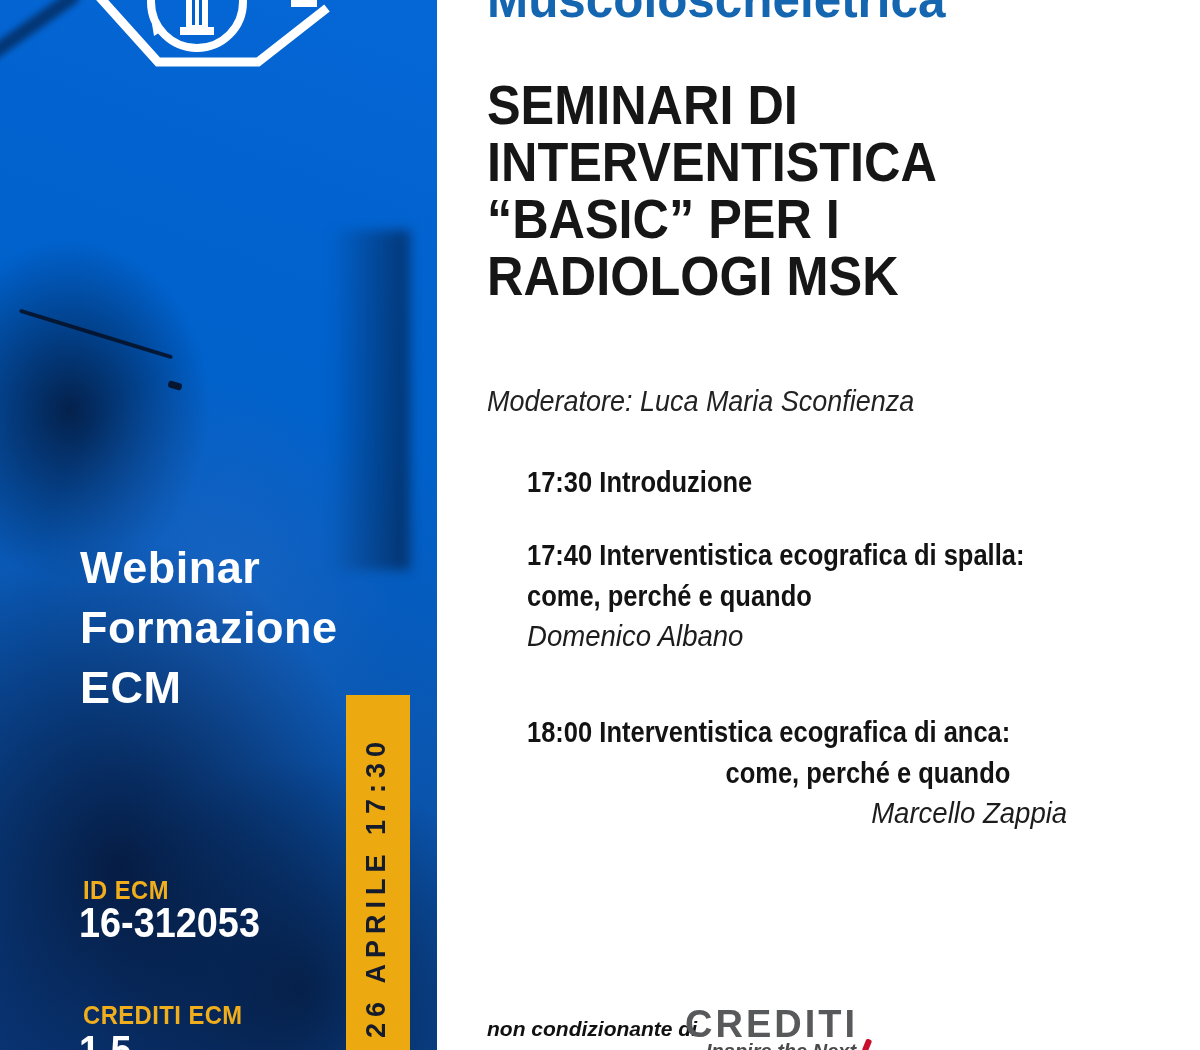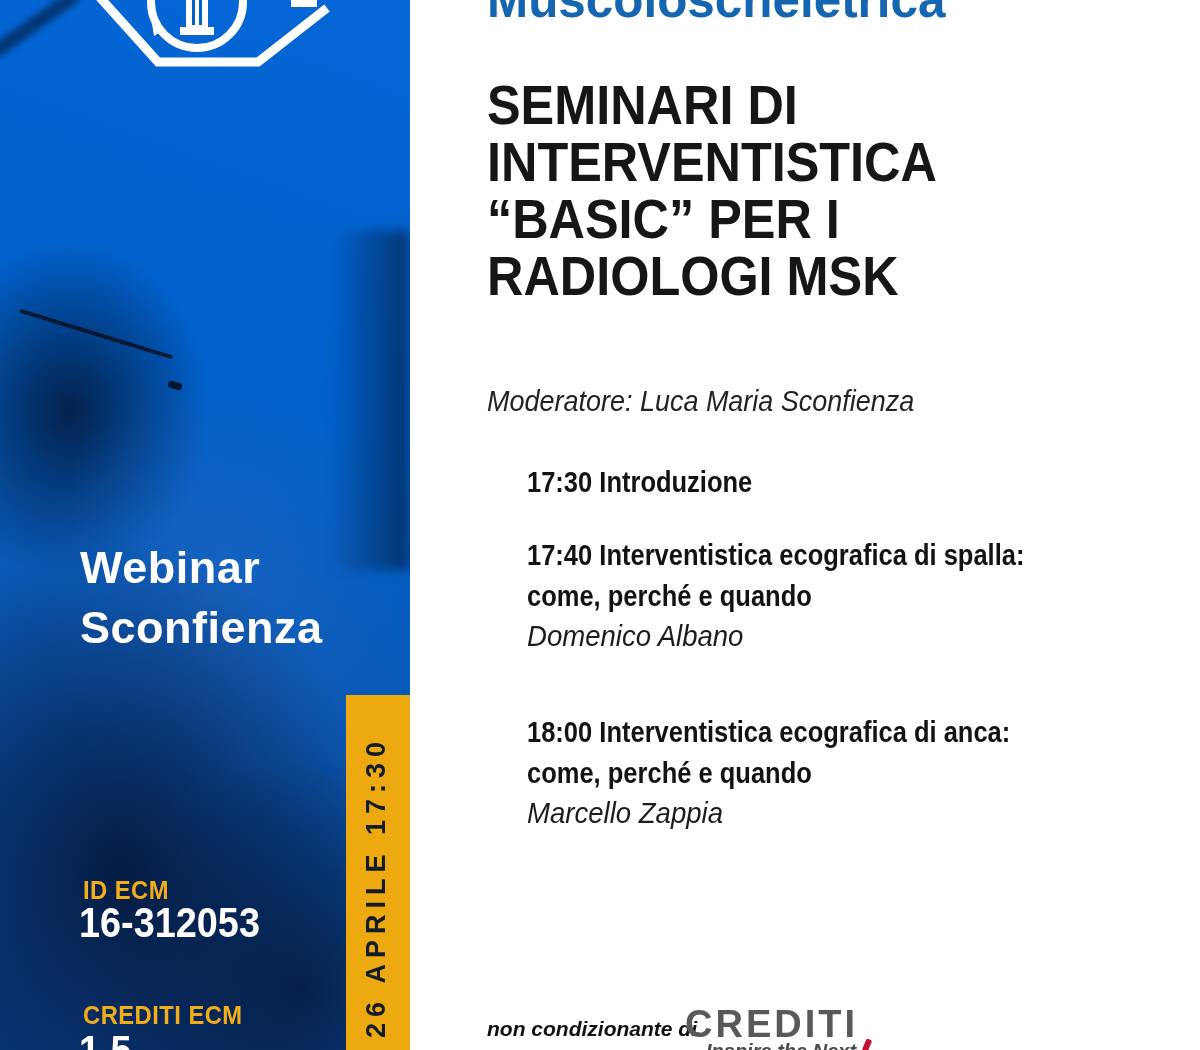--- a/index.html
+++ b/index.html
@@ -3,20 +3,21 @@
 <meta charset="utf-8">
 <style>
   html,body{margin:0;padding:0;}
   body{width:1200px;height:1050px;overflow:hidden;font-family:"Liberation Sans",sans-serif;background:#fff;}
   .poster{position:relative;width:1200px;height:1050px;background:#ffffff;overflow:hidden;}
 
   
   .left-panel{
     position:absolute;left:0;top:0;width:410px;height:1050px;overflow:hidden;
     background:linear-gradient(200deg,#0566d6 0%,#0061cb 38%,#0a57b2 62%,#0a4896 84%,#0a3d86 100%);
+    padding-left:27px;
   }
   .ph{position:absolute;pointer-events:none;}
   .ph-head{left:-70px;top:240px;width:280px;height:340px;
     background:radial-gradient(closest-side,rgba(4,18,46,.80),rgba(4,18,46,0));}
   .ph-body{left:-140px;top:540px;width:520px;height:660px;
     background:radial-gradient(closest-side,rgba(5,20,52,.85),rgba(5,20,52,0));}
   .ph-gown{left:40px;top:360px;width:360px;height:460px;
     background:radial-gradient(closest-side,rgba(36,105,196,.55),rgba(36,105,196,0));}
   .ph-bottom{left:90px;top:760px;width:420px;height:460px;
     background:radial-gradient(closest-side,rgba(5,20,50,.70),rgba(5,20,50,0));}
@@ -58,21 +59,21 @@
     font-size:56px;font-weight:800;line-height:57px;transform:scaleX(.9);
     transform-origin:0 0;white-space:nowrap;}
   .moderator{position:absolute;left:487px;top:385px;color:#222222;
     font-size:29px;font-style:italic;transform:scaleX(.93);transform-origin:0 0;white-space:nowrap;}
 
   .sched{position:absolute;left:487px;margin-left:40px;}
   .sched-line{font-weight:700;font-size:30px;line-height:41px;color:#131313;
     transform:scaleX(.85);transform-origin:0 0;white-space:nowrap;}
   .speaker{font-style:italic;font-size:29px;line-height:41px;color:#1c1c1c;
     transform:scaleX(.95);transform-origin:0 0;white-space:nowrap;}
-  .sch1{top:461px;} .sch2{top:534px;} .sch3{top:711px;} .sch4{top:871px;}
+  .sch1{top:461px;} .sch2{top:534px;} .sch3{top:711px;text-align:right;} .sch4{top:871px;}
 
   
   .contribution{position:absolute;left:487px;top:1015px;color:#111;
     font-size:21px;font-weight:700;font-style:italic;line-height:27px;white-space:nowrap;}
   .hitachi{position:absolute;left:685px;top:1003px;color:#58595b;
     font-size:38px;font-weight:700;letter-spacing:3px;white-space:nowrap;}
   .hitachi-slogan{position:absolute;left:706px;top:1040px;color:#4a4a4b;
     font-size:20px;font-weight:700;font-style:italic;white-space:nowrap;}
   .red-accent{position:absolute;left:864px;top:1039px;width:6px;height:13px;
     background:#c8102e;transform:rotate(22deg);border-radius:2px;}
@@ -98,21 +99,22 @@
       <circle cx="142" cy="2" r="46" fill="none" stroke="#ffffff" stroke-width="8"></circle>
       <rect x="131" y="-25" width="22" height="52" fill="#ffffff"></rect>
       <rect x="125" y="27" width="34" height="8" fill="#ffffff"></rect>
       <rect x="137" y="-25" width="3" height="50" fill="#0061cb"></rect>
       <rect x="144" y="-25" width="3" height="50" fill="#0061cb"></rect>
       <polygon points="97,24 107,31 99,36" fill="#ffffff"></polygon>
     </svg>
 
     <div class="webinar-heading">
       <div>Webinar</div>
-      <div>Sconfienza</div>
+      <div>Formazione</div>
+      <div>ECM</div>
     </div>
 
     <div class="gold-label id-label">ID ECM</div>
     <div class="white-value id-value">16-312053</div>
     <div class="gold-label cr-label">CREDITI ECM</div>
     <div class="white-value cr-value">1.5</div>
   </div>
 
   <div class="date-banner">
     <span class="date-text">26 APRILE 17:30</span>

